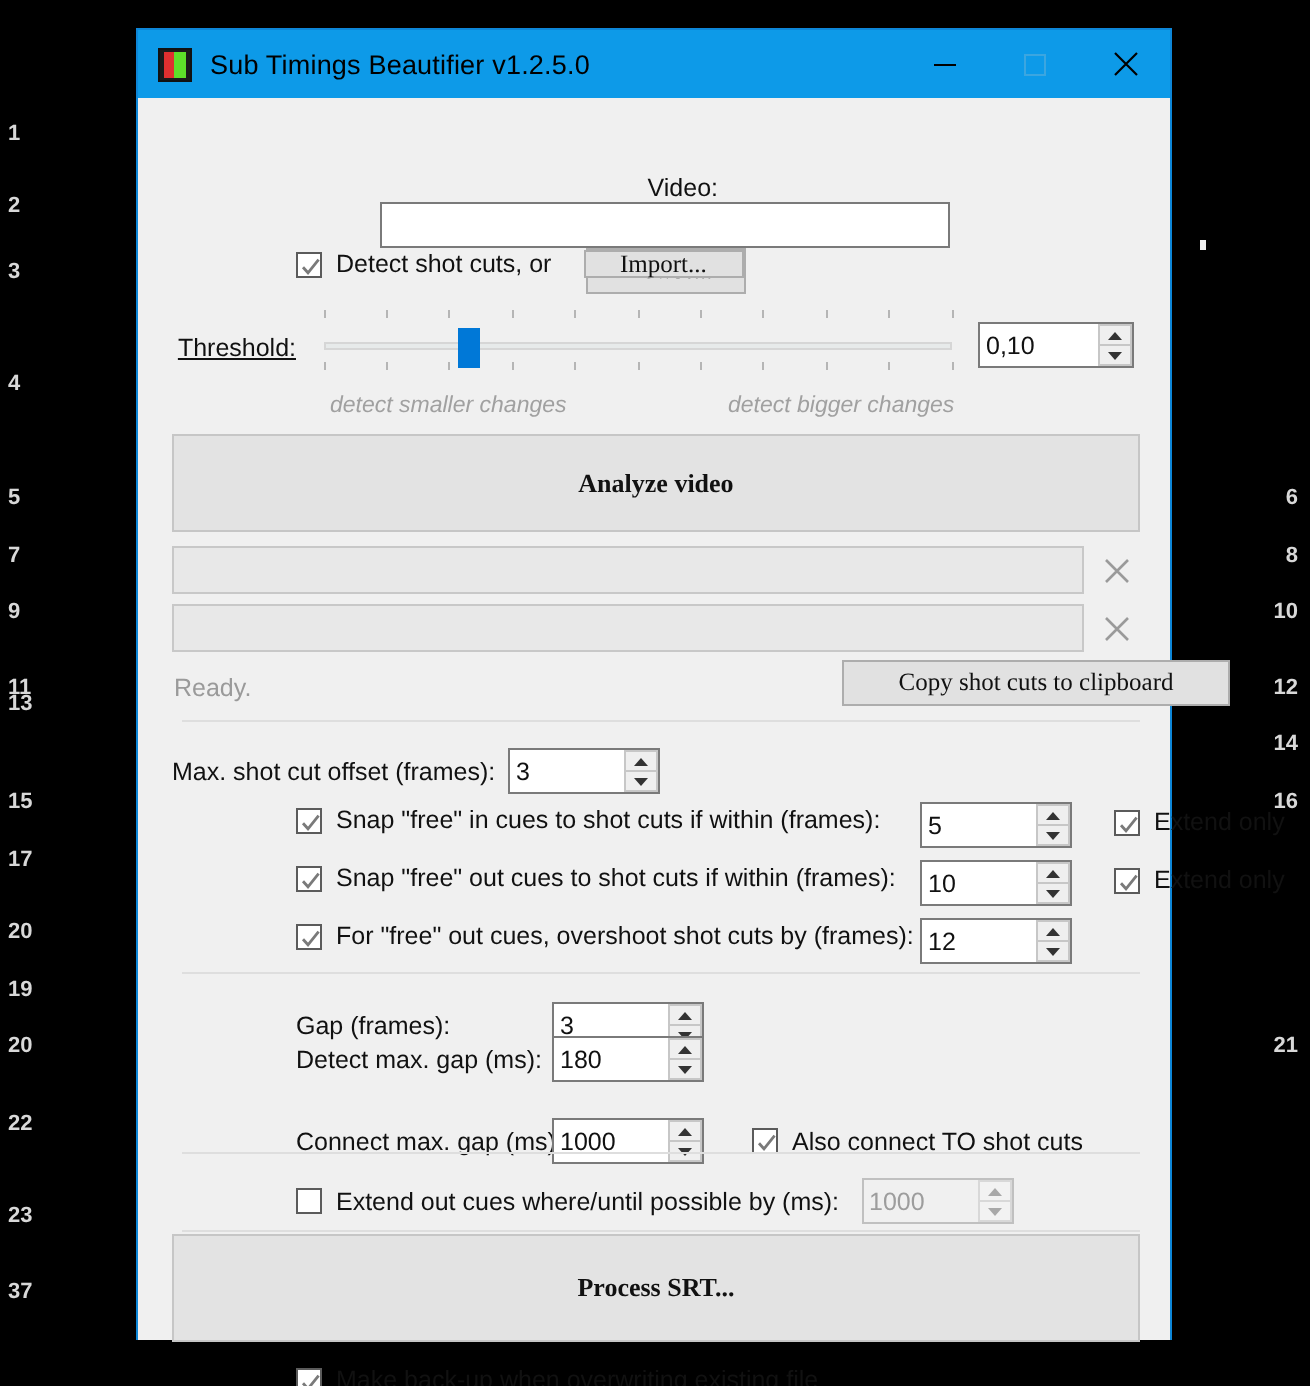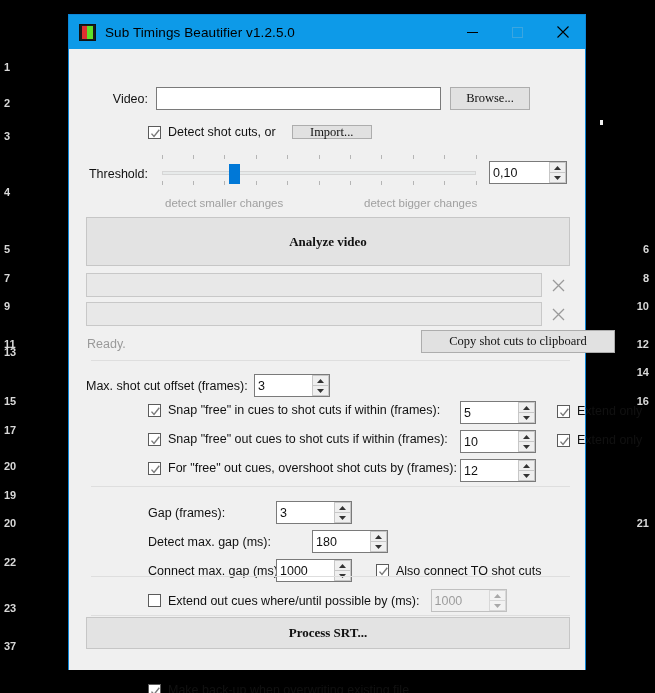--- a/index.html
+++ b/index.html
@@ -41,21 +41,21 @@
   .winbtns{position:absolute;right:0;top:0;height:34px;display:flex;}
   .winbtn{width:45px;height:34px;display:flex;align-items:center;justify-content:center;}
   .winbtn svg{display:block;}
 
   .client{position:relative;height:621px;background:#f0f0f0;}
 
   
   .row{position:absolute;display:flex;align-items:center;}
   .lbl{font-size:12.5px;color:#111;white-space:nowrap;font-family:"Liberation Sans",sans-serif;}
   .lbl.dim{color:#9a9a9a;}
-  .italic{color:#a0a0a0;font-size:11.5px;}
+  .italic{font-style:italic;color:#a0a0a0;font-size:11.5px;}
 
   
   .textbox{
     background:#fff;border:1px solid #7a7a7a;box-sizing:border-box;height:23px;
     font-size:12.5px;color:#111;padding:2px 4px;outline:none;
     font-family:"Liberation Sans",sans-serif;
   }
 
   
   .btn{
@@ -160,40 +160,40 @@
         <div class="winbtn">
           <svg width="12" height="12" viewBox="0 0 12 12">
               <path d="M0.5 0.5 L11.5 11.5 M11.5 0.5 L0.5 11.5" stroke="#000" stroke-width="1.1"></path>
             </svg>
         </div>
       </div>
     </div>
 
     <div class="client">
 
-      <div class="row" style="left:17px;top:38px;width:484px;">
+      <div class="row" style="left:17px;top:38px;width:484px;flex-direction:column;">
         <div class="lbl" style="width:62px;text-align:right;">Video:</div>
         <input class="textbox" style="margin-left: 8px; width: 285px;" placeholder="">
         <div class="btn" style="margin-left:9px;width:80px;height:23px;">Browse...</div>
       </div>
 
       <div class="row" style="left:79px;top:76px;">
         <div class="cb">
           <div class="cbbox">
             <svg width="11" height="11" viewBox="0 0 11 11">
                 <path d="M1.5 5.6 L4 8.4 L9.3 1.8" fill="none" stroke="#7a7a7a" stroke-width="1.4"></path>
               </svg>
           </div>
           <div class="cbl">Detect shot cuts, or</div>
         </div>
         <div class="btn" style="margin-left:16px;width:80px;height:14px;">Import...</div>
       </div>
 
       <div class="row" style="left:17px;top:106px;width:484px;align-items:flex-start;">
-        <div class="lbl" style="width:62px;text-align:right;margin-top:12px;">Threshold:</div>
+        <div class="lbl" style="width:62px;text-align:right;margin-top:12px;text-decoration:underline;">Threshold:</div>
         <div class="slider" id="threshold-slider" style="margin-left:14px;width:314px;">
           <div class="strack"></div>
           <div class="sthumb" id="threshold-thumb" style="left: calc(23% - 5px);"></div>
         <div class="stick" style="top: 0px; left: calc(0% - 0.5px);"></div>
             <div class="stick" style="top: 26px; left: calc(0% - 0.5px);"></div>
             <div class="stick" style="top: 0px; left: calc(10% - 0.5px);"></div>
             <div class="stick" style="top: 26px; left: calc(10% - 0.5px);"></div>
             <div class="stick" style="top: 0px; left: calc(20% - 0.5px);"></div>
             <div class="stick" style="top: 26px; left: calc(20% - 0.5px);"></div>
             <div class="stick" style="top: 0px; left: calc(30% - 0.5px);"></div>
@@ -379,21 +379,21 @@
               </div>
           <div>
                 <svg width="7" height="4" viewBox="0 0 7 4">
                   <path d="M3.5 4 L0 0 L7 0 Z" fill="#333"></path>
                 </svg>
               </div>
             </div>
         </div>
       </div>
 
-      <div class="row" style="left:17px;top:481px;gap:36px;">
+      <div class="row" style="left:17px;top:469px;">
         <div class="lbl" style="width:128px;text-align:left;margin-left:62px;">Detect max. gap (ms):</div>
         <div class="spin" style="width:76px;">
           <input value="180" style="">
           <div class="ud">
               <div>
                 <svg width="7" height="4" viewBox="0 0 7 4">
                   <path d="M3.5 0 L7 4 L0 4 Z" fill="#333"></path>
                 </svg>
               </div>
           <div>
@@ -451,21 +451,21 @@
                 <svg width="7" height="4" viewBox="0 0 7 4">
                   <path d="M3.5 4 L0 0 L7 0 Z" fill="#a8a8a8"></path>
                 </svg>
               </div>
             </div>
         </div>
       </div>
 
       <div class="sep" style="left:22px;top:566px;width:479px;"></div>
 
-      <div class="btn big" style="position:absolute;left:17px;top:568px;width:484px;height:32px;">Process SRT...</div>
+      <div class="btn big" style="position:absolute;left:17px;top:568px;width:484px;height:54px;">Process SRT...</div>
 
       <div class="cb" style="position:absolute;left:79px;top:634px;">
         <div class="cbbox">
           <svg width="11" height="11" viewBox="0 0 11 11">
               <path d="M1.5 5.6 L4 8.4 L9.3 1.8" fill="none" stroke="#7a7a7a" stroke-width="1.4"></path>
             </svg>
         </div>
         <div class="cbl">Make back-up when overwriting existing file</div>
       </div>
 

